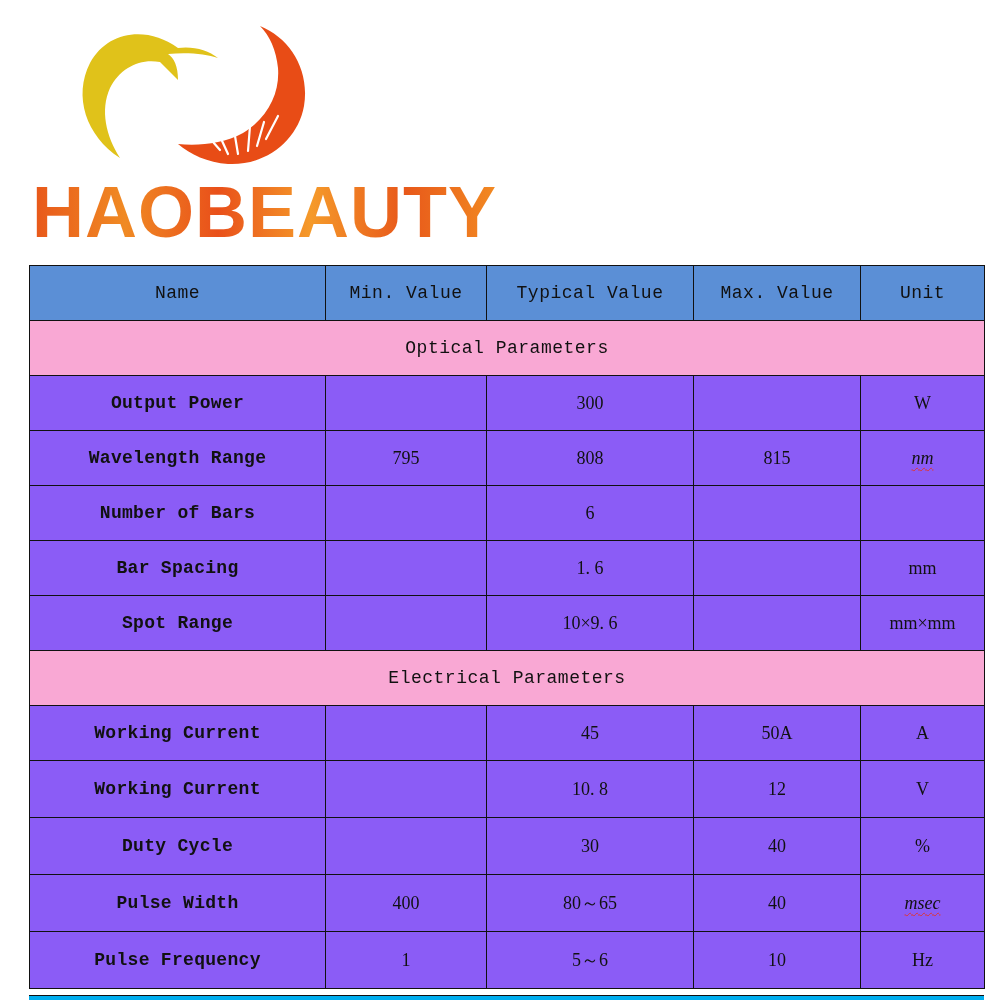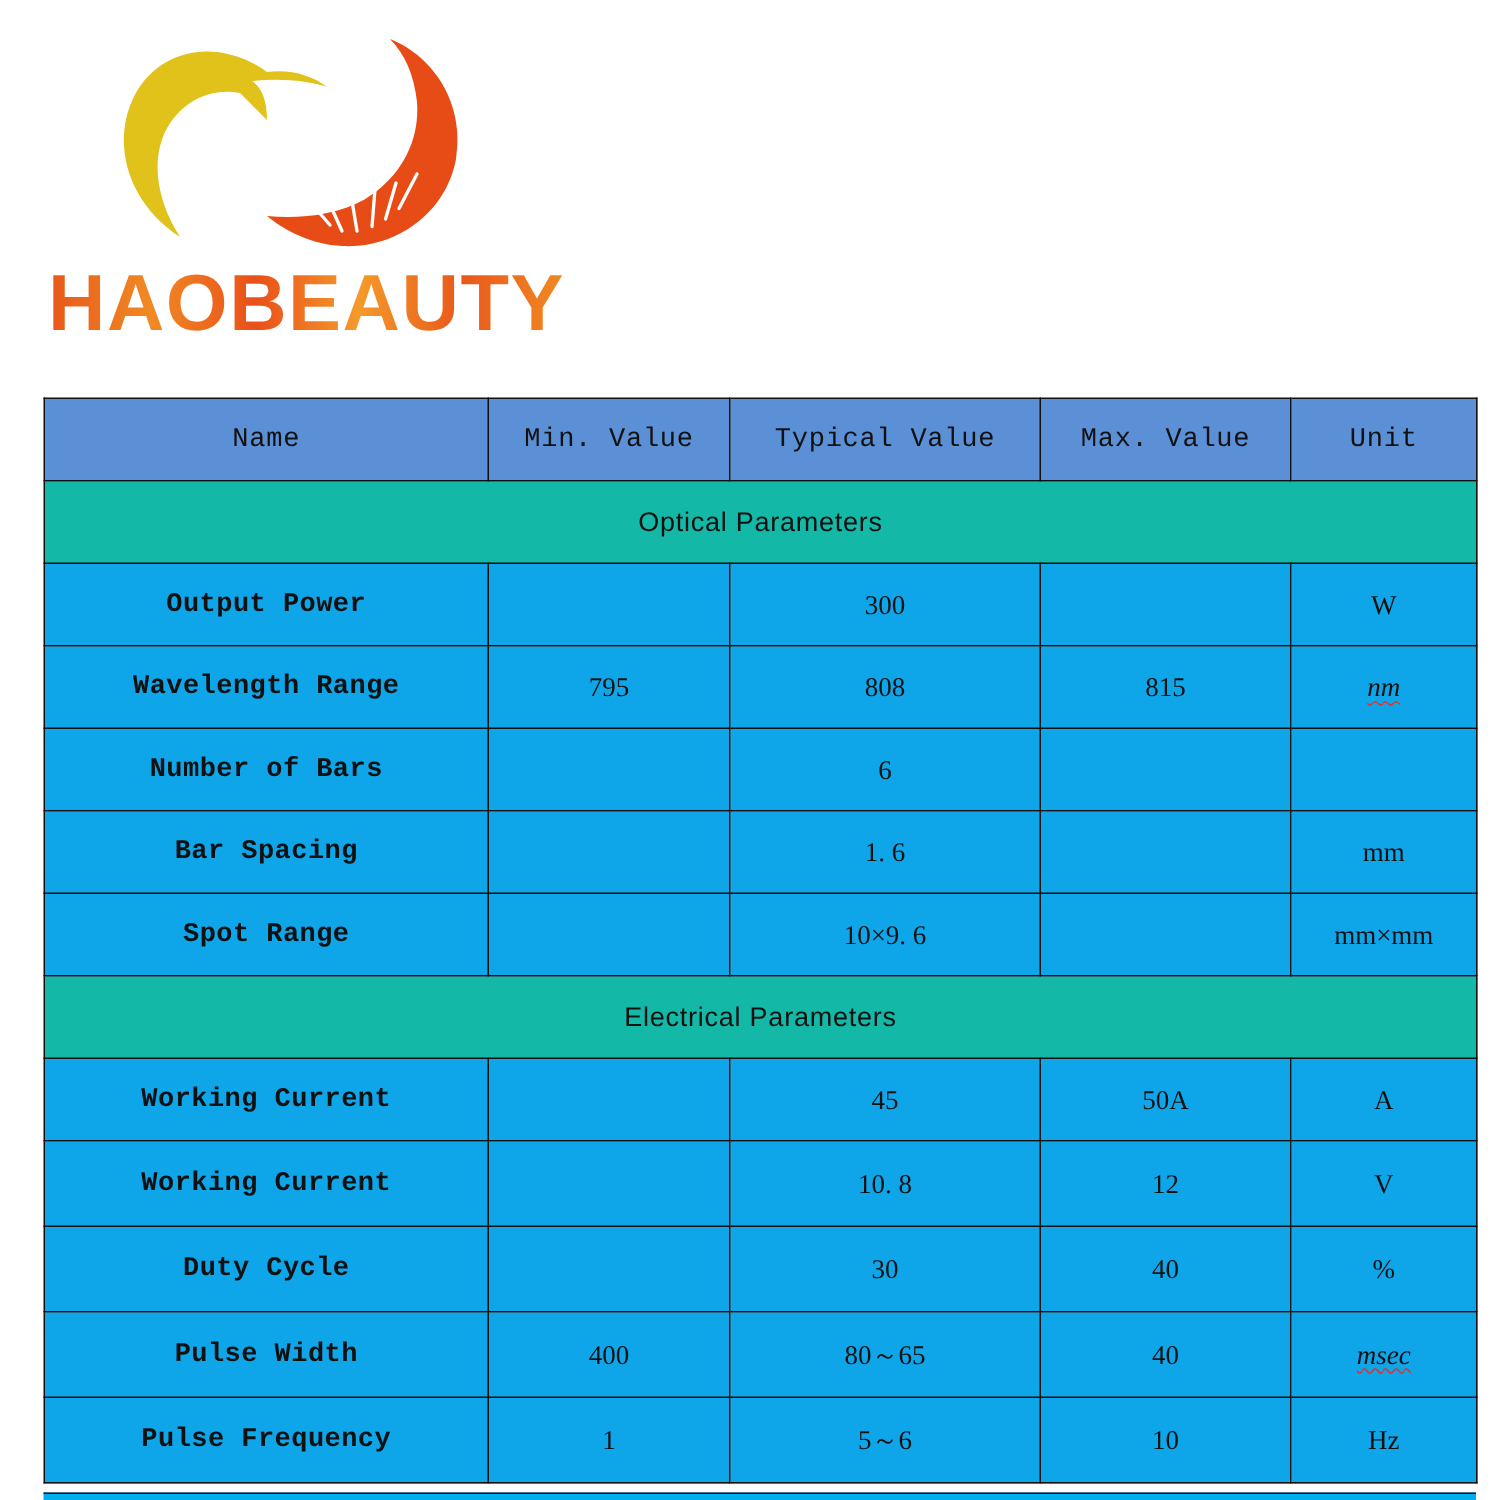--- a/index.html
+++ b/index.html
@@ -8,21 +8,21 @@
       background: #ffffff; position: relative;
       font-family: "Liberation Mono", "DejaVu Sans Mono", monospace;
     }
     .logo {
       position: absolute; left: 28px; top: 18px; width: 420px; height: 215px;
     }
     .logo svg { position: absolute; left: 0; top: 0; }
     .brand {
       position: absolute; left: 4px; top: 158px;
       font-family: "Liberation Sans", "DejaVu Sans", sans-serif;
-      font-weight: bold; font-size: 53px; letter-spacing: 1px;
+      font-weight: bold; font-size: 72px; letter-spacing: 1px;
       color: #ea5a14;
       background: linear-gradient(90deg, #e8571a 0%, #f08a24 20%, #e9501a 40%, #f59a2a 60%, #e8581a 80%, #f28a22 100%);
       -webkit-background-clip: text; background-clip: text;
       -webkit-text-fill-color: transparent;
       line-height: 1;
     }
     table.spec {
       position: absolute; left: 29px; top: 265px;
       border-collapse: collapse; table-layout: fixed;
       width: 955px;
@@ -33,26 +33,26 @@
       padding: 0; color: #111;
       font-size: 18px;
     }
     table.spec th {
       background: #5b8fd6; font-weight: normal; height: 54px;
       font-family: "Liberation Mono", "DejaVu Sans Mono", monospace;
       letter-spacing: 0.5px;
       margin-top: 25px;
     }
     tr.section td {
-      background: #14b8a6; height: 54px;
-      font-family: Liberation Sans, sans-serif;
+      background: #f9a8d4; height: 54px;
+      font-family: Liberation Mono, monospace;
       letter-spacing: 0.5px;
       margin-top: 48px;
     }
-    tr.row td { height: 54px; background: #0ea5e9; }
+    tr.row td { height: 54px; background: #8b5cf6; }
     tr.row.tall td { height: 56px; }
     td.name {
       font-family: "Liberation Mono", "DejaVu Sans Mono", monospace;
       font-weight: bold; letter-spacing: 0.3px;
     }
     td.val {
       font-family: "Liberation Serif", "DejaVu Serif", serif;
       font-size: 19px;
     }
     td.unit {

